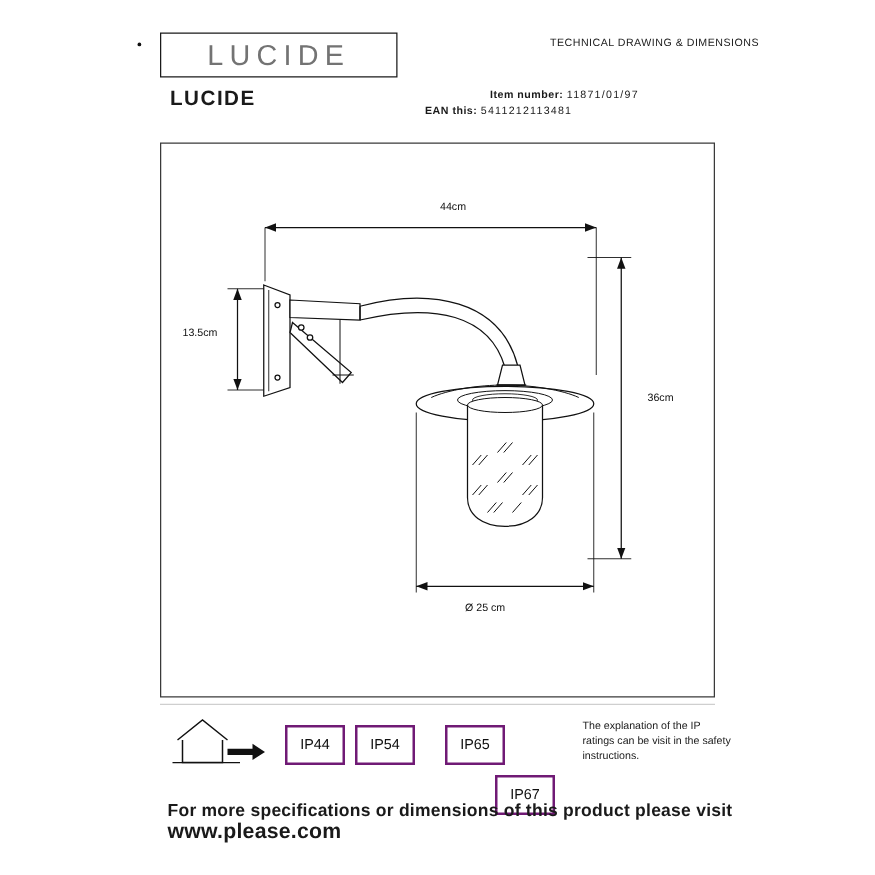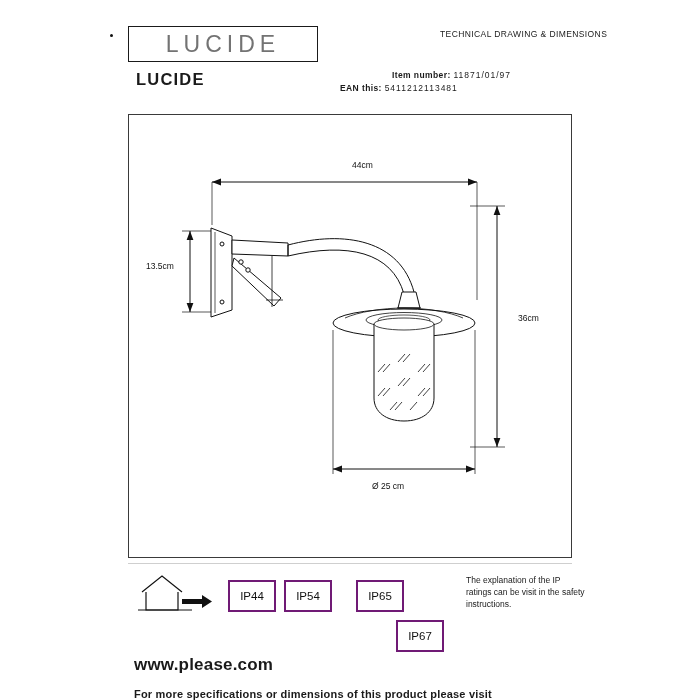--- a/index.html
+++ b/index.html
@@ -144,24 +144,23 @@
     width: 120px;
     font-size: 8.5px;
     line-height: 12px;
     color: #1a1a1a;
   }
 
   .footer-line1 {
     position: absolute;
     left: 134px;
     top: 640px;
-    font-size: 11px;
+    font-size: 14px;
     font-weight: bold;
     letter-spacing: 0.2px;
-    margin-top: 48px;
   }
   .footer-line2 {
     position: absolute;
     left: 134px;
     top: 655px;
     font-size: 17px;
     font-weight: bold;
     letter-spacing: 0.2px;
   }
 

